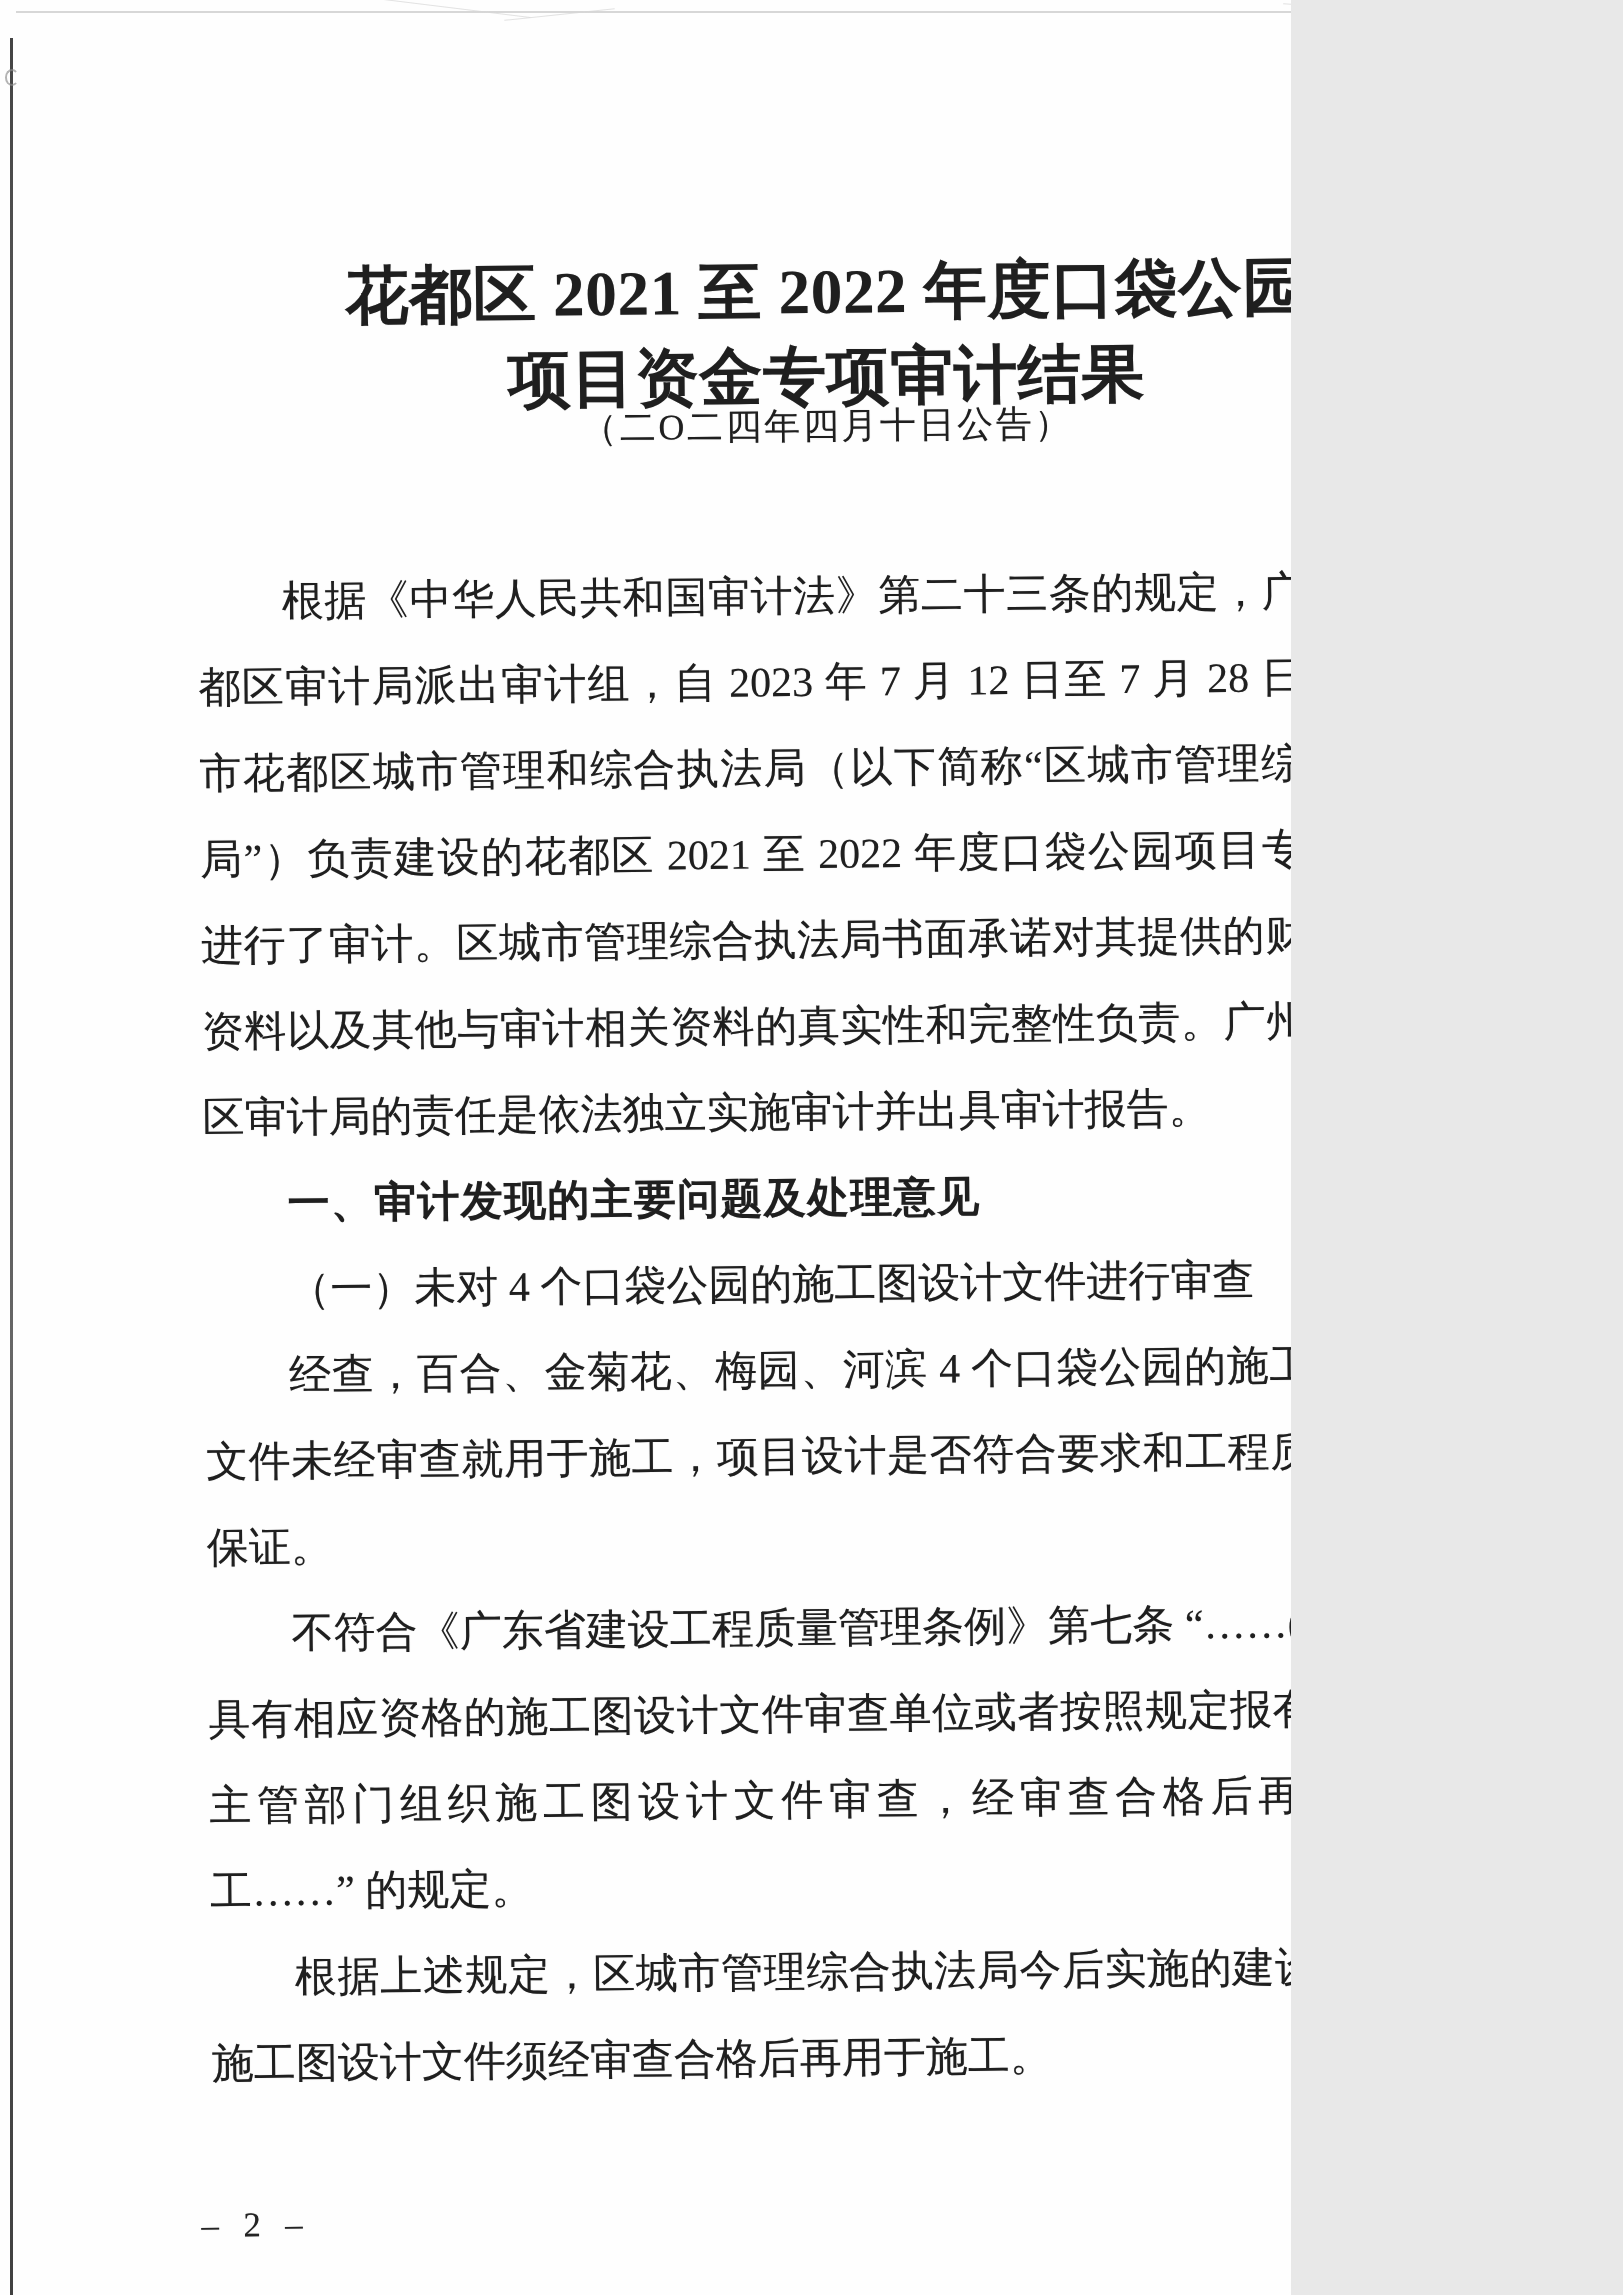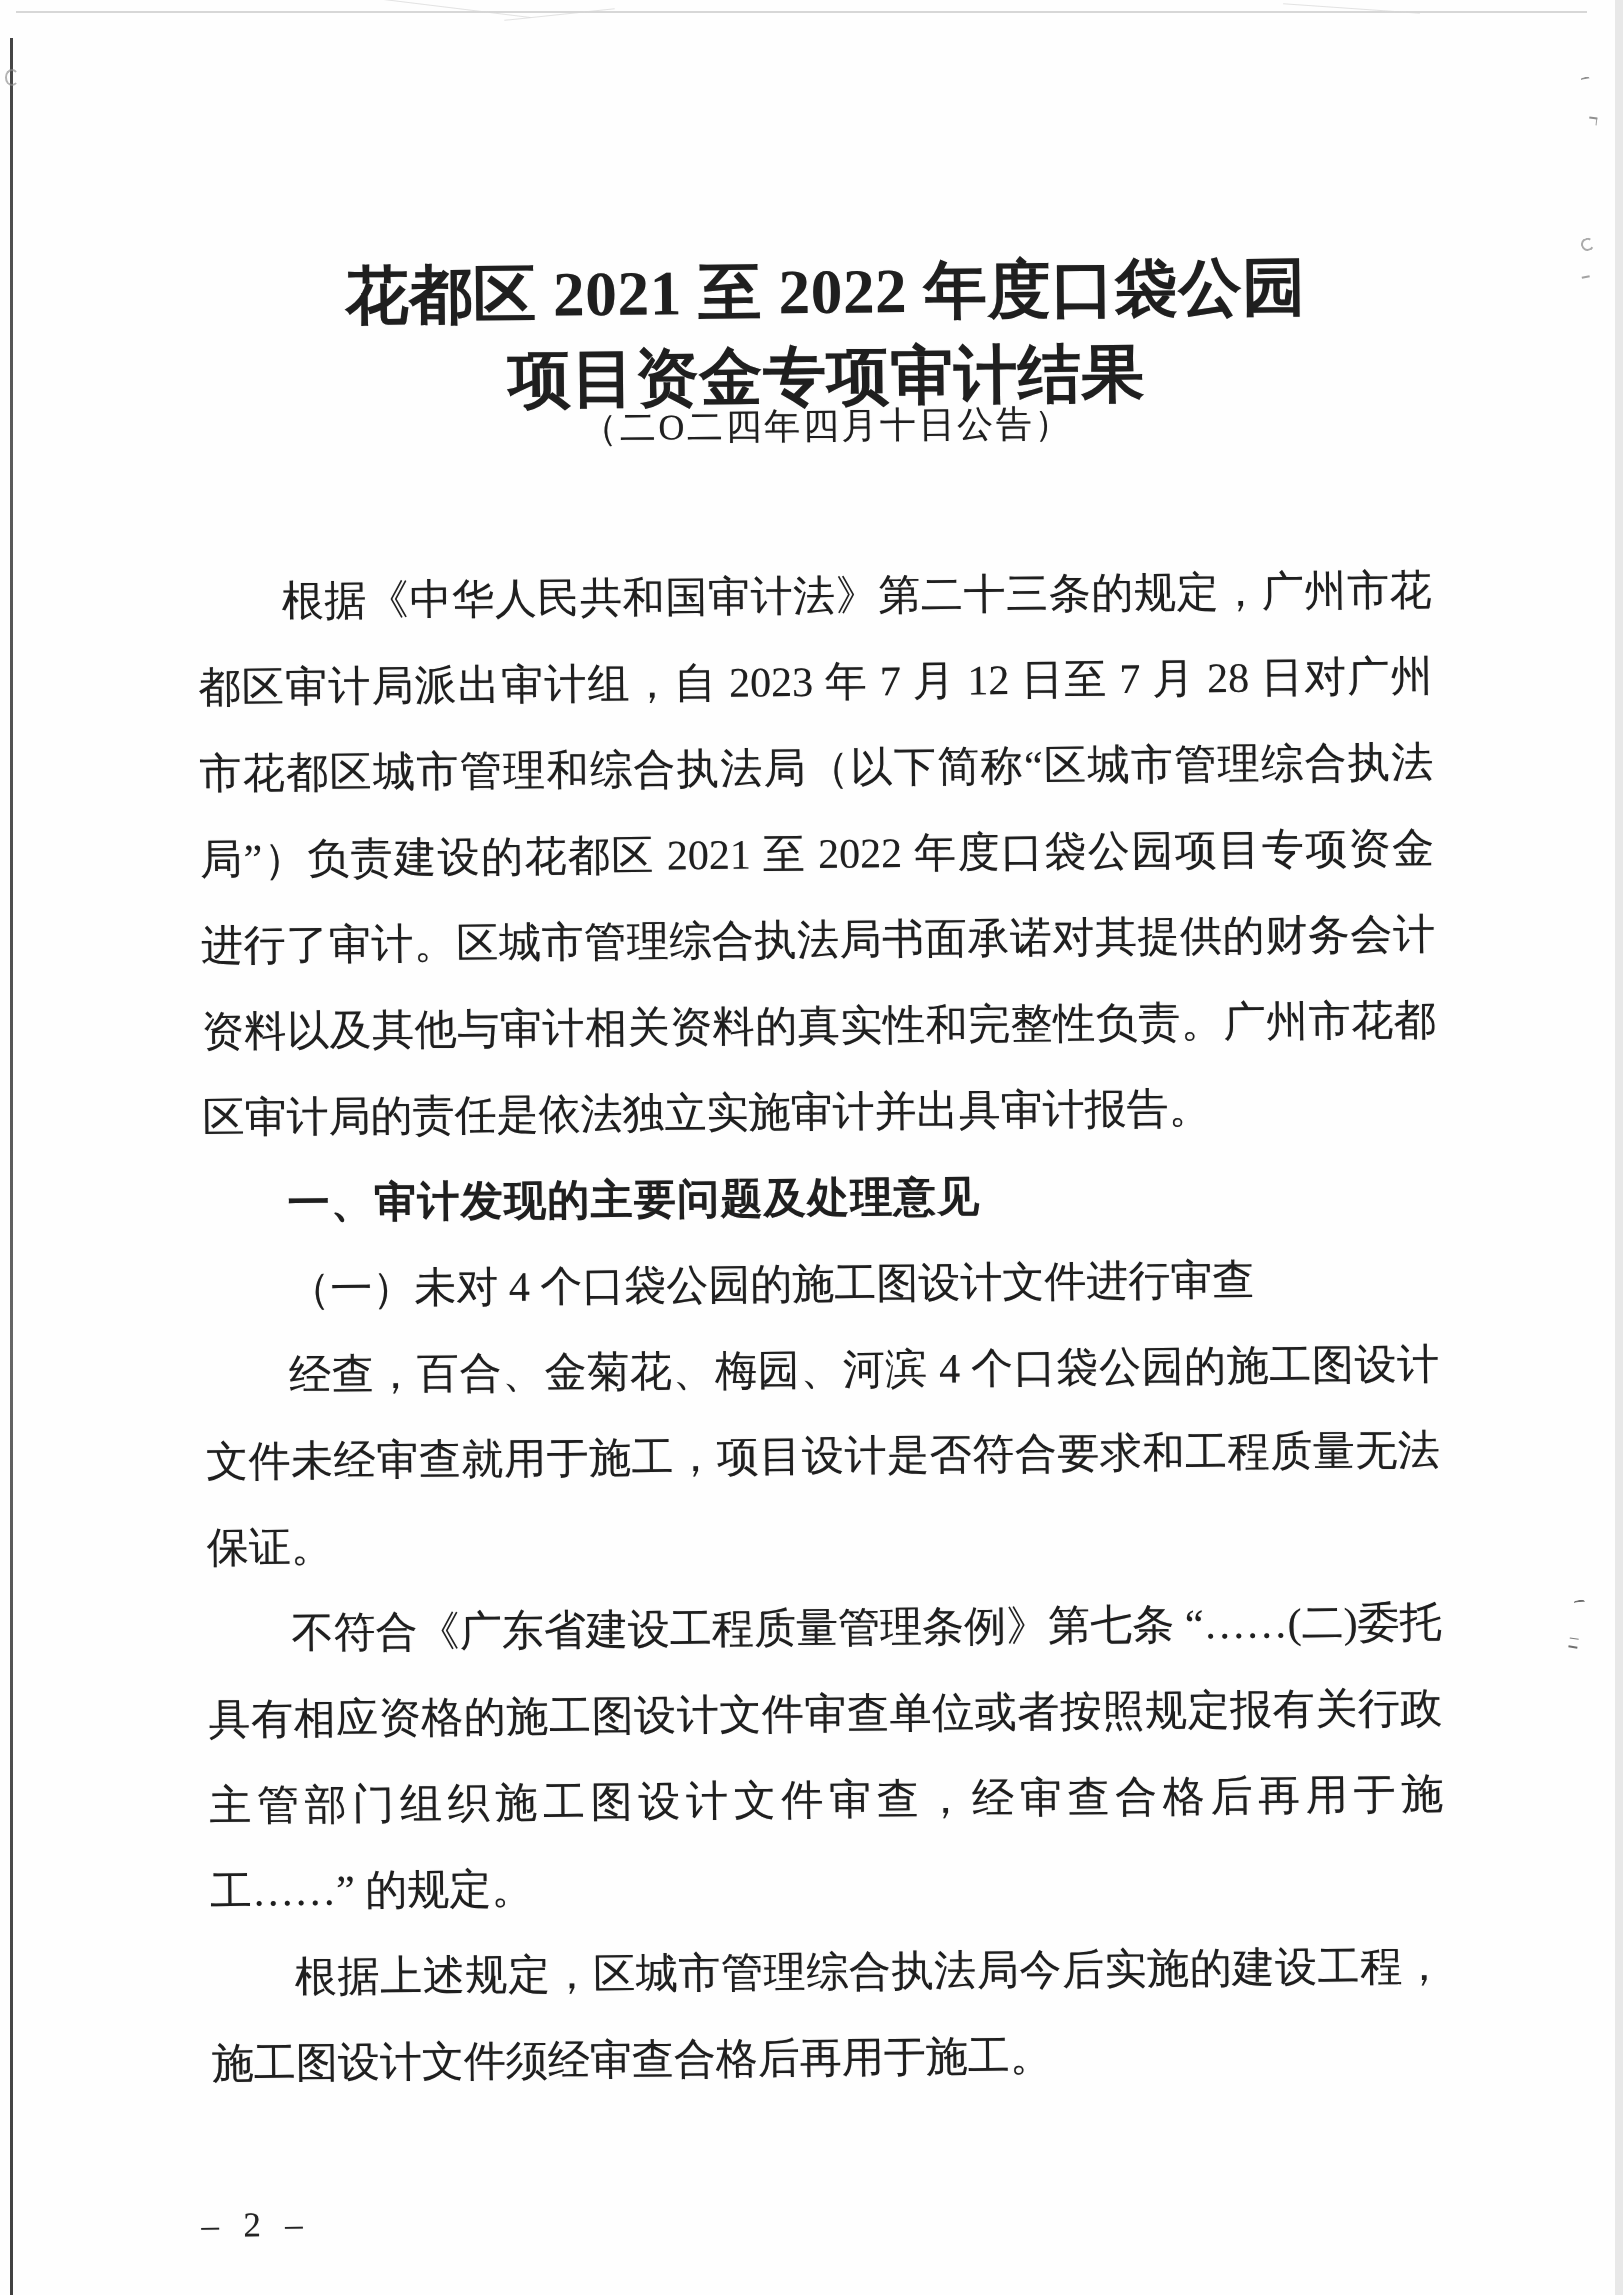--- a/index.html
+++ b/index.html
@@ -2,21 +2,21 @@
 <html style="font-size:10.5px"><head>
 <meta charset="utf-8">
 <style>
   html, body {
     margin: 0;
     padding: 0;
     background: #e8e8e8;
   }
   .page {
     position: relative;
-    width: 1615px;
+    width: 1291px;
     height: 2295px;
     background: #fefefe;
     overflow: hidden;
     color: #1f1f1f;
     font-family: "Liberation Serif", "DejaVu Serif", serif;
   }
   
   .edge-top {
     position: absolute;
     left: 15.7px; top: 11px;

